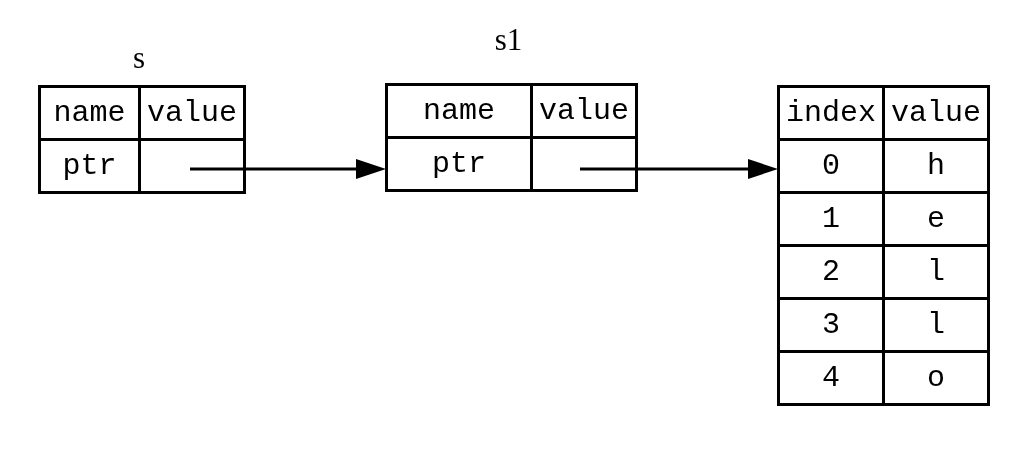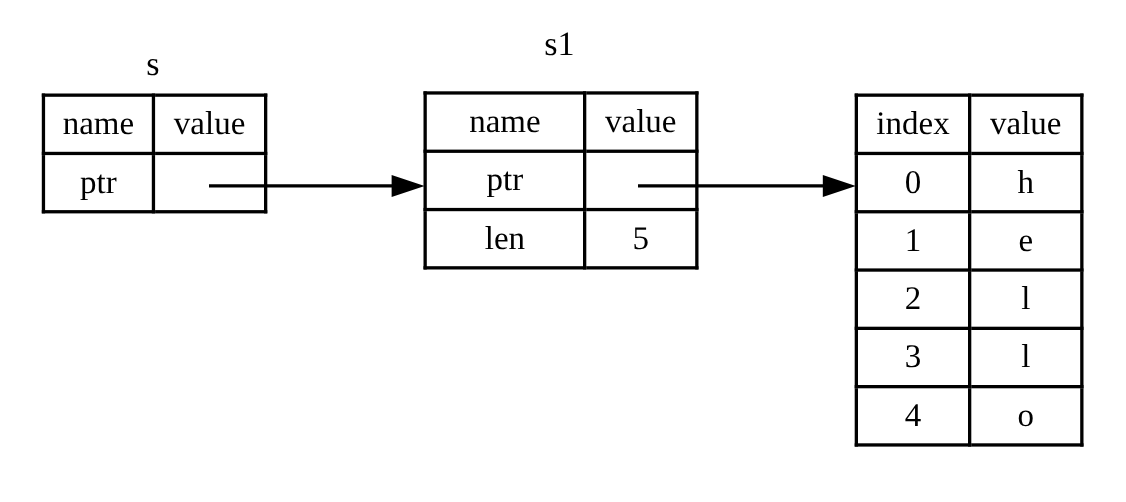--- a/index.html
+++ b/index.html
@@ -32,20 +32,21 @@
   table.memtable td {
     border: 3px solid #000000;
     font-size: 30px;
     font-weight: normal;
     text-align: center;
     vertical-align: middle;
     height: 53px;
     padding: 0 6px;
     box-sizing: border-box;
     color: #000000;
+    font-family: Liberation Mono, monospace;
   }
   
   #tbl-s th.c-name, #tbl-s td.c-name { width: 100px; }
   #tbl-s th.c-value, #tbl-s td.c-value { width: 102px; }
   #tbl-s1 th.c-name, #tbl-s1 td.c-name { width: 145px; }
   #tbl-s1 th.c-value, #tbl-s1 td.c-value { width: 102px; }
   #tbl-heap th.c-name, #tbl-heap td.c-name { width: 103px; }
   #tbl-heap th.c-value, #tbl-heap td.c-value { width: 102px; }
   .arrow-svg {
     position: absolute;
@@ -76,24 +77,20 @@
 
   <table class="memtable" id="tbl-s1" style="left:385px; top:83px;">
     <tbody>
         <tr>
       <th class="c-name">name</th>
       <th class="c-value">value</th>
     </tr>
     <tr>
       <td class="c-name">ptr</td>
       <td class="c-value"></td>
-    </tr>
-    <tr>
-      <td class="c-name">len</td>
-      <td class="c-value">5</td>
     </tr>
   </tbody>
     </table>
 
   <table class="memtable" id="tbl-heap" style="left:777px; top:85px;">
     <tbody>
         <tr>
       <th class="c-name">index</th>
       <th class="c-value">value</th>
     </tr>

